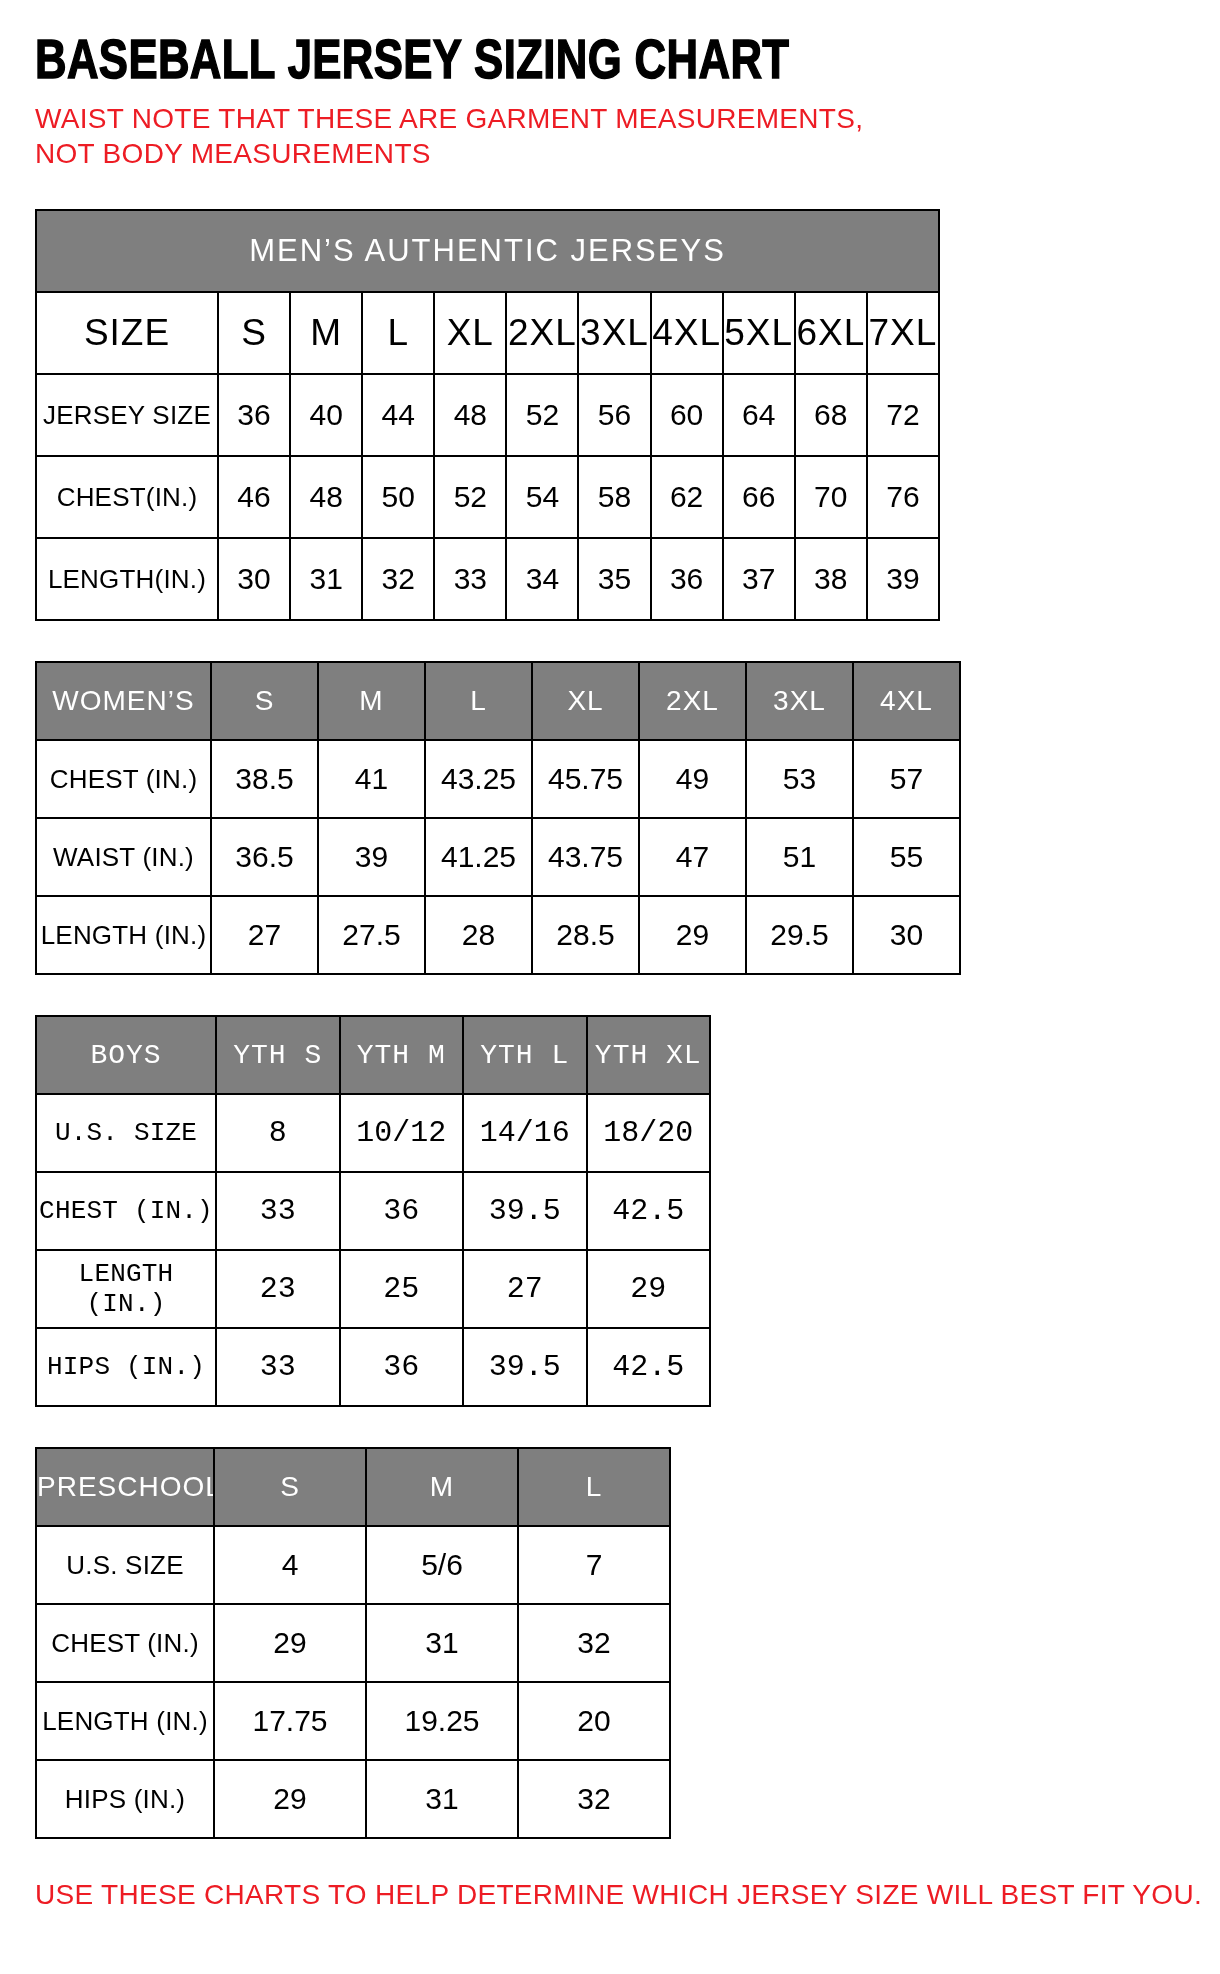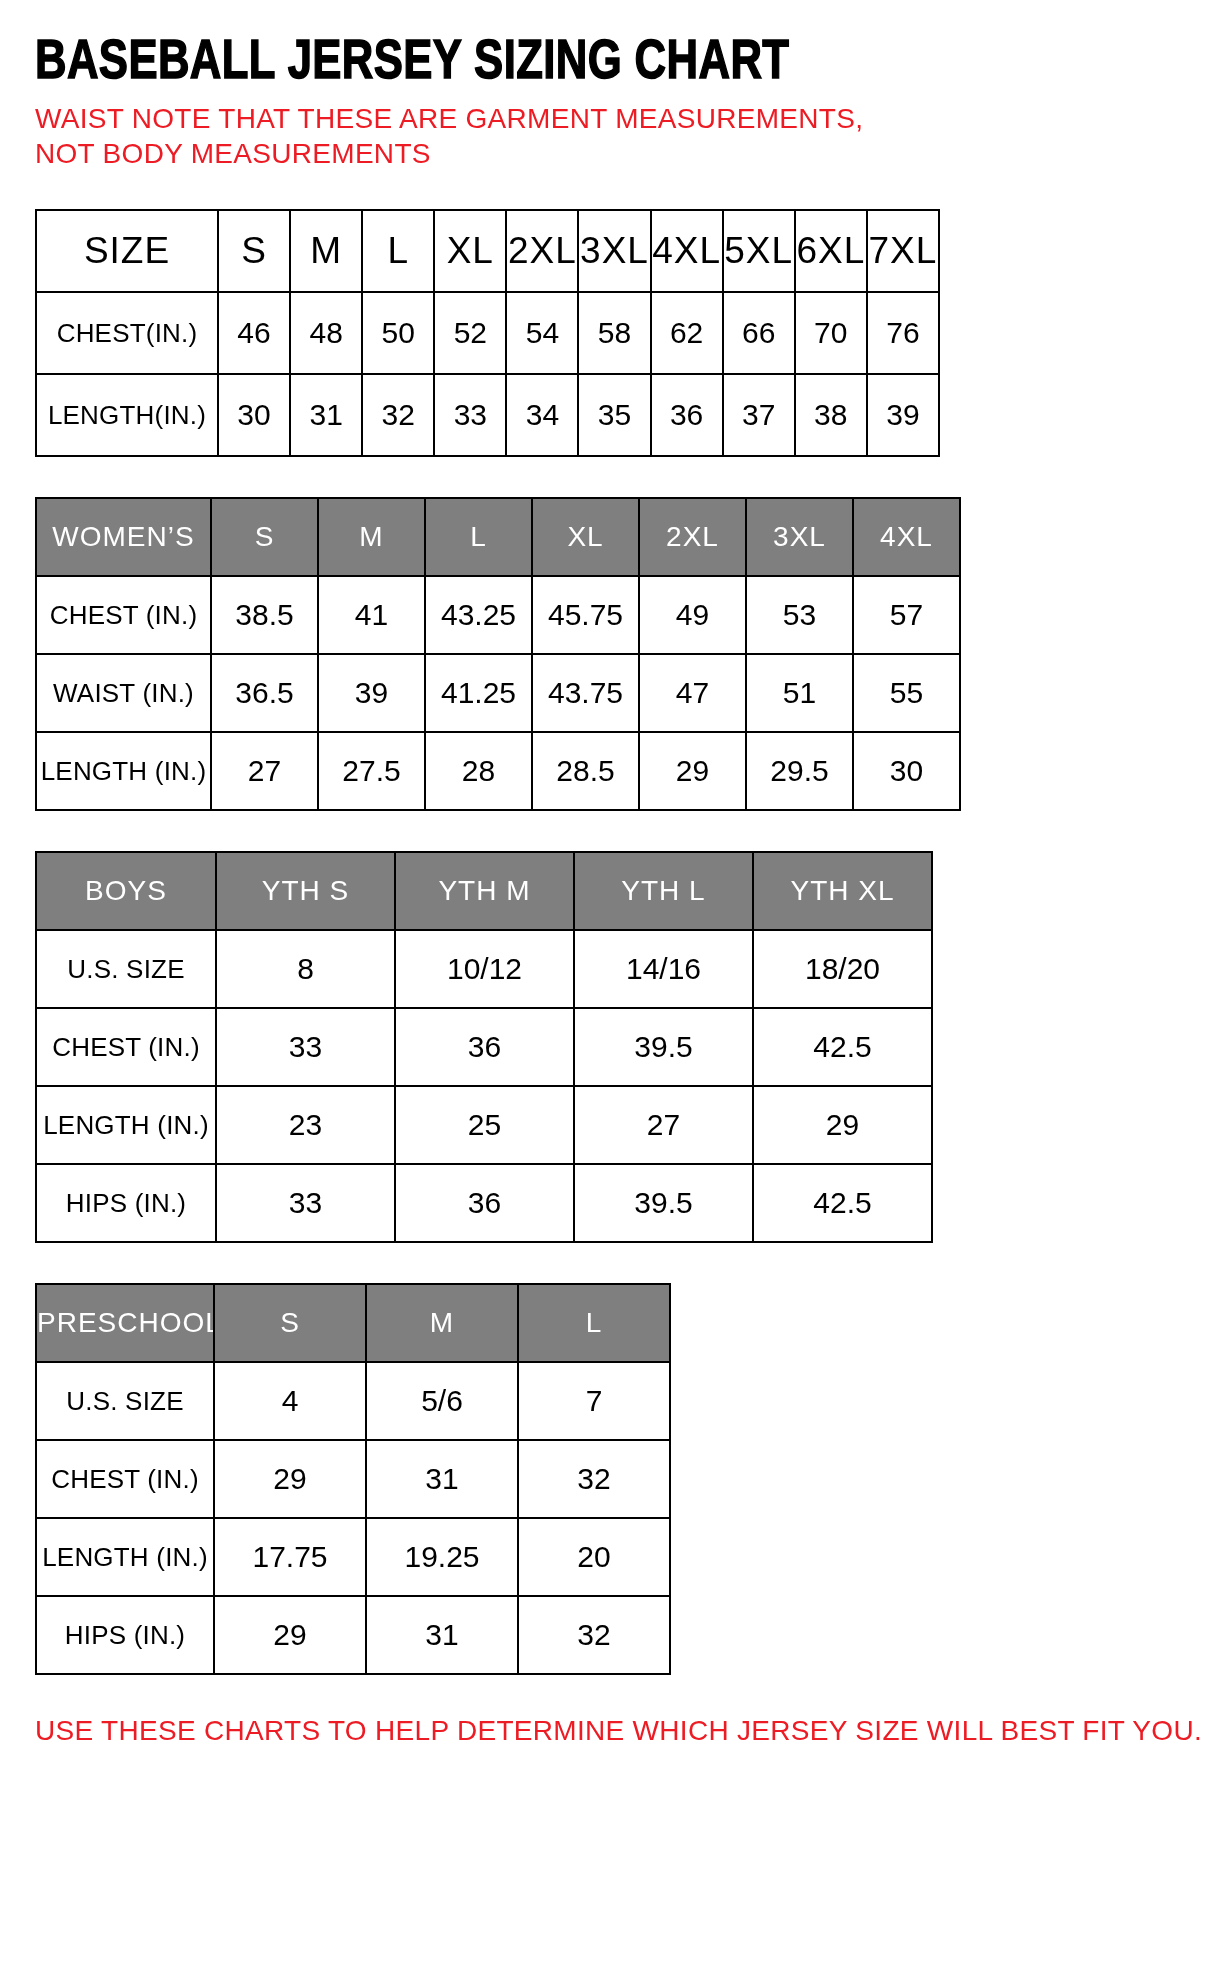--- a/index.html
+++ b/index.html
@@ -96,34 +96,50 @@
         <col>
         <col>
         <col>
         <col>
         <col>
         <col>
         <col>
         <col>
       </colgroup>
       <tbody>
+        <tr>
+          <td colspan="11" class="banner">MEN’S AUTHENTIC JERSEYS</td>
+        </tr>
         <tr>
           <td class="plain-head">SIZE</td>
           <td class="plain-head">S</td>
           <td class="plain-head">M</td>
           <td class="plain-head">L</td>
           <td class="plain-head">XL</td>
           <td class="plain-head">2XL</td>
           <td class="plain-head">3XL</td>
           <td class="plain-head">4XL</td>
           <td class="plain-head">5XL</td>
           <td class="plain-head">6XL</td>
           <td class="plain-head">7XL</td>
         </tr>
         <tr>
+          <td class="row-label">JERSEY SIZE</td>
+          <td class="value">36</td>
+          <td class="value">40</td>
+          <td class="value">44</td>
+          <td class="value">48</td>
+          <td class="value">52</td>
+          <td class="value">56</td>
+          <td class="value">60</td>
+          <td class="value">64</td>
+          <td class="value">68</td>
+          <td class="value">72</td>
+        </tr>
+        <tr>
           <td class="row-label">CHEST(IN.)</td>
           <td class="value">46</td>
           <td class="value">48</td>
           <td class="value">50</td>
           <td class="value">52</td>
           <td class="value">54</td>
           <td class="value">58</td>
           <td class="value">62</td>
           <td class="value">66</td>
           <td class="value">70</td>
@@ -191,21 +207,21 @@
           <td class="value">27</td>
           <td class="value">27.5</td>
           <td class="value">28</td>
           <td class="value">28.5</td>
           <td class="value">29</td>
           <td class="value">29.5</td>
           <td class="value">30</td>
         </tr>
       </tbody>
     </table>
-    <table class="sizing boys" style="width: 898px;">
+    <table class="sizing boys" style="width: 676px; font-family: Liberation Mono, monospace;">
       <colgroup>
         <col style="width: 180px;">
         <col>
         <col>
         <col>
         <col>
       </colgroup>
       <tbody>
         <tr>
           <td class="gray-head">BOYS</td>

